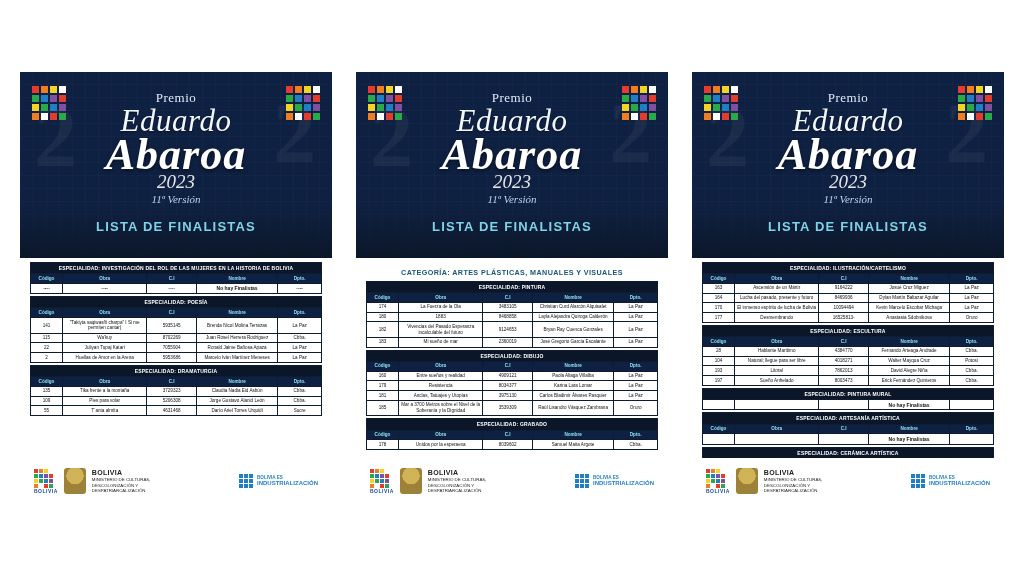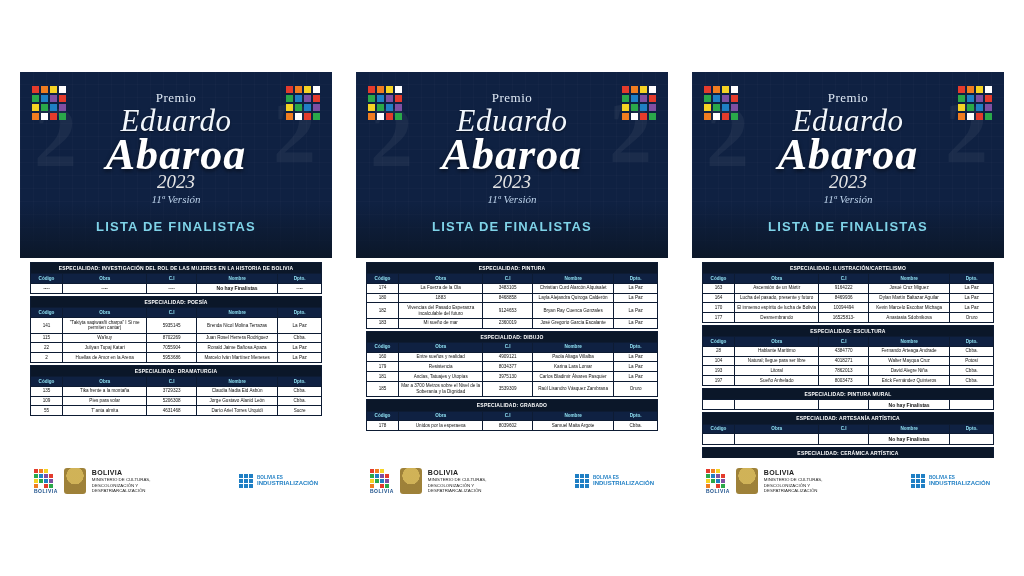--- a/index.html
+++ b/index.html
@@ -353,20 +353,21 @@
       <div class="titleblock">
         <div class="t-premio">Premio</div>
         <div class="t-eduardo">Eduardo</div>
         <div class="t-abaroa">Abaroa</div>
         <div class="t-year">2023</div>
         <div class="t-ver">11ª Versión</div>
         <div class="t-lista">LISTA DE FINALISTAS</div>
       </div>
     </div>
     <div class="body">
+      <div class="cat">CATEGORÍA:  ARTES PLÁSTICAS, MANUALES Y VISUALES</div>
       <div>
           <table class="tbl">
             <colgroup>
               <col class="c-cod">
               <col class="c-obra">
               <col class="c-ci">
               <col class="c-nom">
               <col class="c-dpto">
             </colgroup>
             <tbody>

